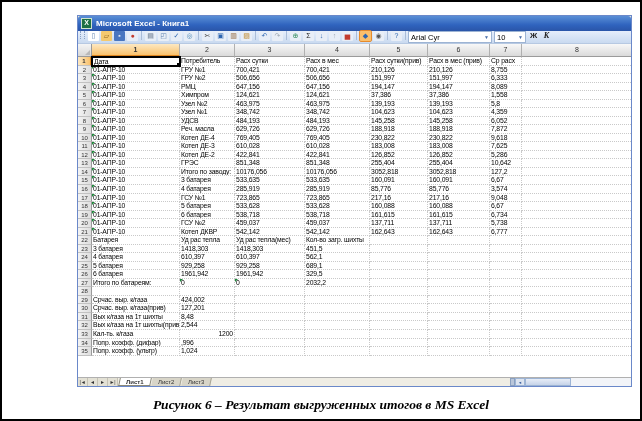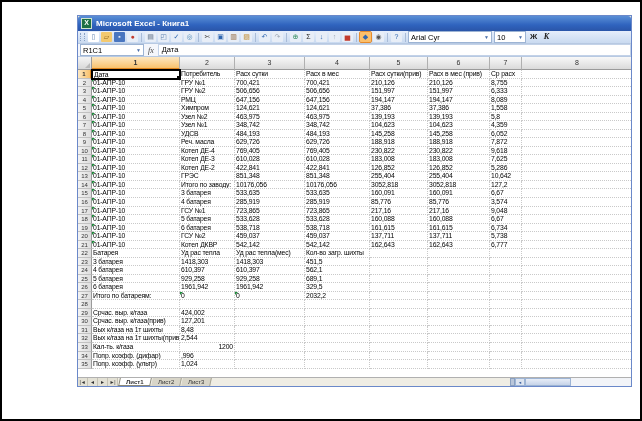--- a/index.html
+++ b/index.html
@@ -13,21 +13,21 @@
   .xlicon{width:9px;height:9px;background:#1d7044;border:1px solid #cfe3cf;color:#fff;font-size:7px;
           line-height:8px;text-align:center;font-weight:bold;margin-right:4px;}
   .ttext{color:#fff;font-size:8px;font-weight:bold;white-space:nowrap;}
   .menubar{height:13px;flex:0 0 13px;background:linear-gradient(180deg,#f4f7fc,#dce6f5);
            display:flex;align-items:center;border-bottom:1px solid #c3d2e8;}
   .wbicon{width:7px;height:9px;background:#fff;border:1px solid #7a94c0;margin:0 4px 0 3px;
           box-shadow:inset 0 2px 0 #b9cdea;}
   .mitem{font-size:8px;color:#111;padding:0 5px;white-space:nowrap;}
   .mitem::first-letter{text-decoration:underline;}
   .toolbar{height:12px;flex:0 0 12px;background:linear-gradient(180deg,#e6eefb,#c9daf0);
-           display:flex;align-items:center;border-bottom:1px solid #b7c9e2;}
+           display:flex;border-bottom:1px solid #b7c9e2;}
   .grip{width:3px;height:8px;margin:0 2px 0 2px;border-left:1px dotted #8aa2c6;border-right:1px dotted #8aa2c6;}
   .tbtn{width:11px;height:10px;flex:0 0 11px;margin:0 1px;font-size:7px;line-height:10px;text-align:center;
         border-radius:1px;overflow:hidden;}
   .tbtn.act{outline:1px solid #e68b2c;background:#fbbf6b !important;}
   .tsep{width:1px;height:9px;background:#a9bcd8;margin:0 2px;}
   .combo{height:10px;background:#fff;border:1px solid #9db4d4;font-size:7.5px;line-height:9px;
          padding:0 2px;display:flex;align-items:center;white-space:nowrap;overflow:hidden;}
   .combo .arr{margin-left:auto;font-size:5px;color:#4a6ea9;padding-left:2px;}
   .fontbox{width:78px;}
   .sizebox{width:26px;margin-left:2px;}
@@ -132,28 +132,20 @@
           <span class="arr">▼</span>
         </span>
         <span class="combo sizebox">
           <span>10</span>
           <span class="arr">▼</span>
         </span>
         <span class="fmtbtn">Ж</span>
         <span class="fmtbtn i">К</span>
       </div>
 
-    <div class="formulabar">
-      <span class="namebox">
-        <span>R1C1</span>
-        <span class="arr">▼</span>
-      </span>
-      <span class="fx">fx</span>
-      <span class="fval">Дата</span>
-    </div>
 
     <div class="sheet">
       <div class="chrow" id="colheaders">
         <span class="corner"></span>
       <span class="chead sel" style="width: 88px; flex: 0 0 88px;">1</span>
           <span class="chead" style="width: 55px; flex: 0 0 55px;">2</span>
           <span class="chead" style="width: 70px; flex: 0 0 70px;">3</span>
           <span class="chead" style="width: 65px; flex: 0 0 65px;">4</span>
           <span class="chead" style="width: 58px; flex: 0 0 58px;">5</span>
           <span class="chead" style="width: 62px; flex: 0 0 62px;">6</span>
@@ -557,13 +549,14 @@
         <span class="tab act"><span>Лист1</span></span>
         <span class="tab"><span>Лист2</span></span>
         <span class="tab"><span>Лист3</span></span>
         <span class="tsplit"></span>
         <span class="harrow">◄</span>
         <span class="hthumb"></span>
         <span class="htrack"></span>
       </div>
   </div>
 
+  <div class="caption">Рисунок 6 – Результат выгруженных итогов в MS Excel</div>
 </div>
 
 </body></html>

